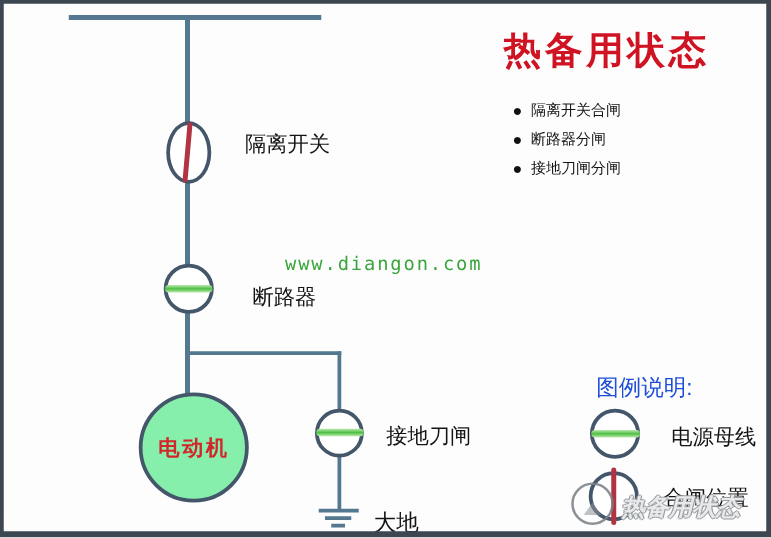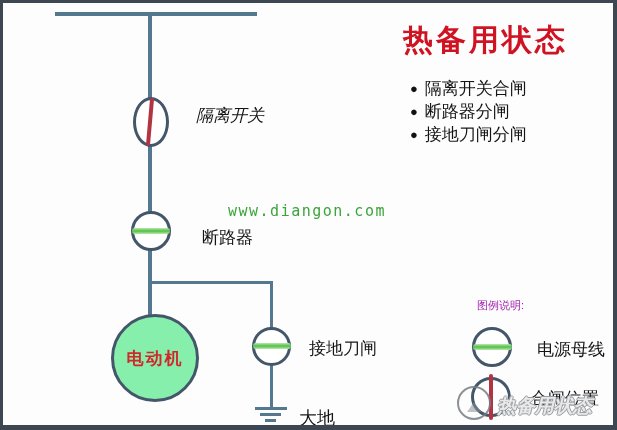--- a/index.html
+++ b/index.html
@@ -8,23 +8,23 @@
   .seg{position:absolute;background:#54788f;}
   .circ{position:absolute;background:#fff;border:3px solid #44566a;border-radius:50%;box-sizing:border-box;}
   .gline{position:absolute;height:6px;border-radius:3px;background:linear-gradient(to bottom,#bce9ae,#4fbf45 50%,#bce9ae);z-index:6;}
   .rline{position:absolute;width:4px;background:#b23443;z-index:6;border-radius:2px;}
   .lbl{position:absolute;color:#141414;font-size:17px;white-space:nowrap;z-index:5;}
   .motor{position:absolute;left:111px;top:314px;width:88px;height:88px;background:#86efac;border:3px solid #44566a;border-radius:50%;box-sizing:border-box;display:flex;align-items:center;justify-content:center;color:#d3262b;font-weight:bold;font-size:17px;letter-spacing:2px;z-index:4;}
   .title{position:absolute;left:403px;top:20px;font-size:30px;font-weight:bold;color:#d01322;letter-spacing:3px;font-family:"Liberation Serif",serif;white-space:nowrap;z-index:5;}
   .bullets{position:absolute;left:410px;top:77px;z-index:5;}
   .bullet-row{display:flex;align-items:center;height:23px;}
   .bullet-dot{font-size:13px;color:#111;margin-right:7px;}
-  .bullet-text{font-size:17px;color:#141414;white-space:nowrap;}
+  .bullet-text{font-size:12px;color:#141414;white-space:nowrap;}
   .site-mark{position:absolute;left:228px;top:202px;font-family:"DejaVu Sans Mono",monospace;font-size:15px;color:#3aa53a;letter-spacing:1.5px;z-index:3;white-space:nowrap;text-align:center;}
-  .legend-title{position:absolute;left:477px;top:298px;font-size:11px;color:#a21caf;z-index:5;white-space:nowrap;}
+  .legend-title{position:absolute;left:477px;top:298px;font-size:18px;color:#1d4ed8;z-index:5;white-space:nowrap;}
   .brand{position:absolute;left:457px;top:384px;width:160px;height:40px;z-index:30;}
   .brand-logo{position:absolute;left:0;top:2px;width:34px;height:34px;border:2px solid rgba(120,126,132,.85);border-radius:50%;box-sizing:border-box;}
   .brand-logo:after{content:"";position:absolute;left:8px;top:14px;border-left:7px solid transparent;border-right:7px solid transparent;border-bottom:10px solid rgba(140,146,150,.55);}
   .brand-text{position:absolute;left:40px;top:9px;font-size:19px;font-weight:bold;font-style:italic;color:rgba(255,255,255,.78);text-shadow:-1px 0 0 #989da1,1px 0 0 #989da1,0 -1px 0 #989da1,0 1px 0 #989da1;white-space:nowrap;}
 </style>
 </head>
 <body>
 
 <div class="canvas">
   <div class="frame"></div>
@@ -47,21 +47,21 @@
   <div class="circ" style="left:131px;top:211px;width:40px;height:40px;"></div>
   <div class="gline" style="left:132px;top:228px;width:38px;"></div>
 
   <div class="circ" style="left:252px;top:327px;width:39px;height:39px;"></div>
   <div class="gline" style="left:253px;top:343px;width:38px;"></div>
 
   <div class="motor">
     <span>电动机</span>
   </div>
 
-  <div class="lbl" style="left:196px;top:104px;font-style:italic;">隔离开关</div>
+  <div class="lbl" style="left:196px;top:104px;">隔离开关</div>
   <div class="lbl" style="left:190px;top:226px;margin-left:12px;">断路器</div>
   <div class="lbl" style="left:309px;top:337px;">接地刀闸</div>
   <div class="lbl" style="left:299px;top:406px;font-size:18px;">大地</div>
 
   <div class="site-mark">www.diangon.com</div>
 
   <div class="title">热备用状态</div>
   <div class="bullets">
     <div class="bullet-row">
       <span class="bullet-dot">●</span>

